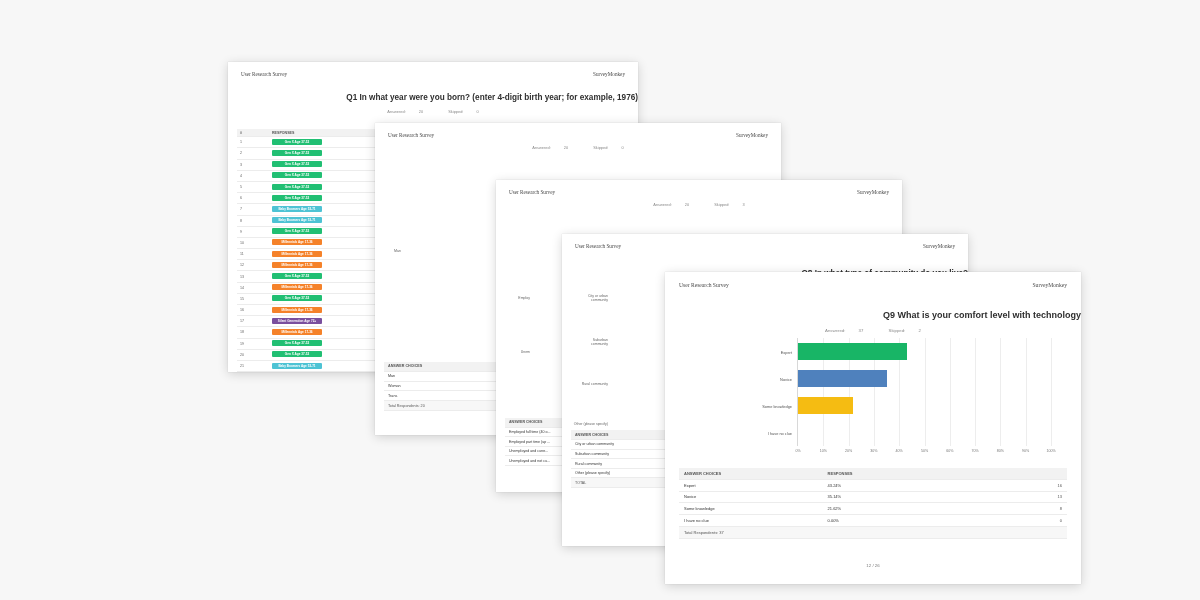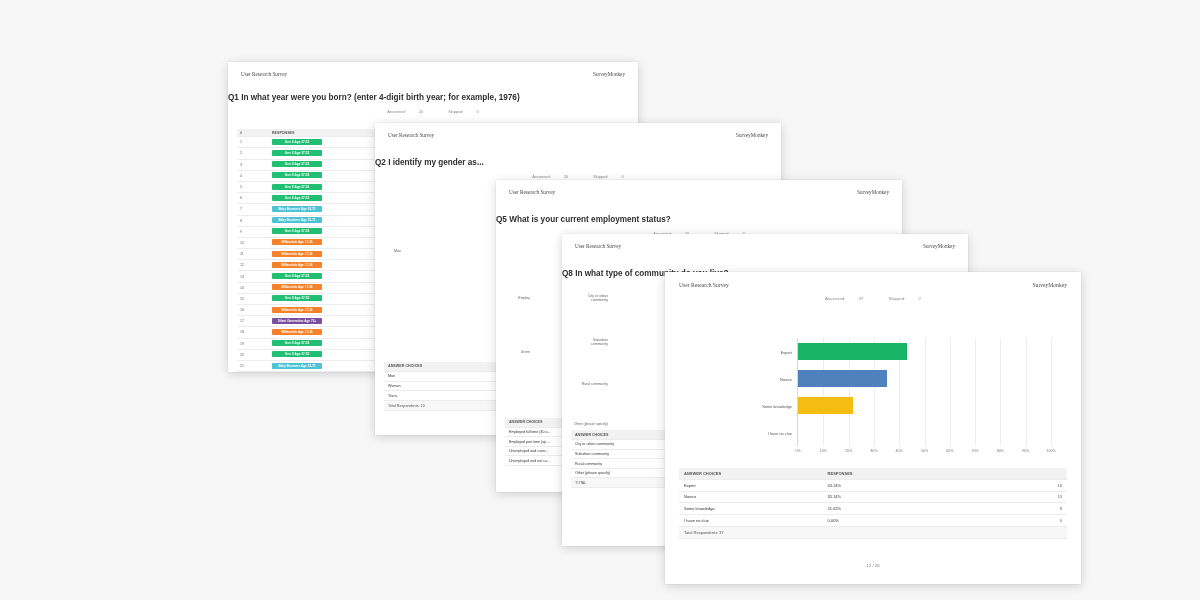--- a/index.html
+++ b/index.html
@@ -23,21 +23,21 @@
     position:absolute;background:#fff;
     box-shadow:0 2px 10px rgba(0,0,0,.16), 0 0 1px rgba(0,0,0,.18);
     overflow:hidden;
   }
   .card .hdr{
     display:flex;justify-content:space-between;align-items:flex-start;
   }
   .brand-left{font-family:"Liberation Serif","DejaVu Serif",serif;color:#4b4b4b;}
   .brand-right{font-family:"Liberation Serif","DejaVu Serif",serif;color:#4b4b4b;}
   .q-title{
-    text-align:left;font-weight:700;color:#2f2f2f;
+    text-align:right;font-weight:700;color:#2f2f2f;
   }
   .q-sub{
     text-align:center;color:#8a8a8a;
   }
   .q-sub span{margin:0 6px;}
 
   
   table{border-collapse:collapse;width:100%;}
   .thead-row td{
     background:#f2f2f2;color:#555;font-weight:700;
@@ -266,21 +266,20 @@
           </tbody>
       </table>
     </div>
   </div>
 
   <div class="card" id="card-q2">
     <div class="hdr">
       <div class="brand-left">User Research Survey</div>
       <div class="brand-right">SurveyMonkey</div>
     </div>
-    <div class="q-title">Q2 I identify my gender as...</div>
     <div class="q-sub">
       <span><span>Answered:</span> <span>20</span></span>
       <span><span>Skipped:</span> <span>0</span></span>
     </div>
     <div class="axis-lbl" style="left:4px;top:126px;width:22px;">Man</div>
     <div class="tblwrap">
       <table class="tbl">
         <tbody id="q2-body">
           <tr class="thead-row">
             <td>ANSWER CHOICES</td>
@@ -300,21 +299,20 @@
           </tbody>
       </table>
     </div>
   </div>
 
   <div class="card" id="card-q5">
     <div class="hdr">
       <div class="brand-left">User Research Survey</div>
       <div class="brand-right">SurveyMonkey</div>
     </div>
-    <div class="q-title">Q5 What is your current employment status?</div>
     <div class="q-sub">
       <span><span>Answered:</span> <span>20</span></span>
       <span><span>Skipped:</span> <span>3</span></span>
     </div>
     <div class="axis-lbl" style="left:0;top:116px;width:34px;">Employ</div>
     <div class="axis-lbl" style="left:0;top:170px;width:34px;">Unem</div>
     <div class="tblwrap">
       <table class="tbl">
         <tbody id="q5-body">
           <tr class="thead-row">
@@ -377,20 +375,21 @@
           </tbody>
       </table>
     </div>
   </div>
 
   <div class="card" id="card-q9">
     <div class="hdr">
       <div class="brand-left">User Research Survey</div>
       <div class="brand-right">SurveyMonkey</div>
     </div>
+    <div class="q-title">Q9 What is your comfort level with technology</div>
     <div class="q-sub">
       <span><span>Answered:</span> <span>37</span></span>
       <span><span>Skipped:</span> <span>2</span></span>
     </div>
 
     <div class="chart">
       <div class="plot" id="q9-plot">
           <div class="xtick" style="left: 0%;">0%</div>
           <div class="grid-v" style="left: 10%;"></div>
           <div class="xtick" style="left: 10%;">10%</div>

